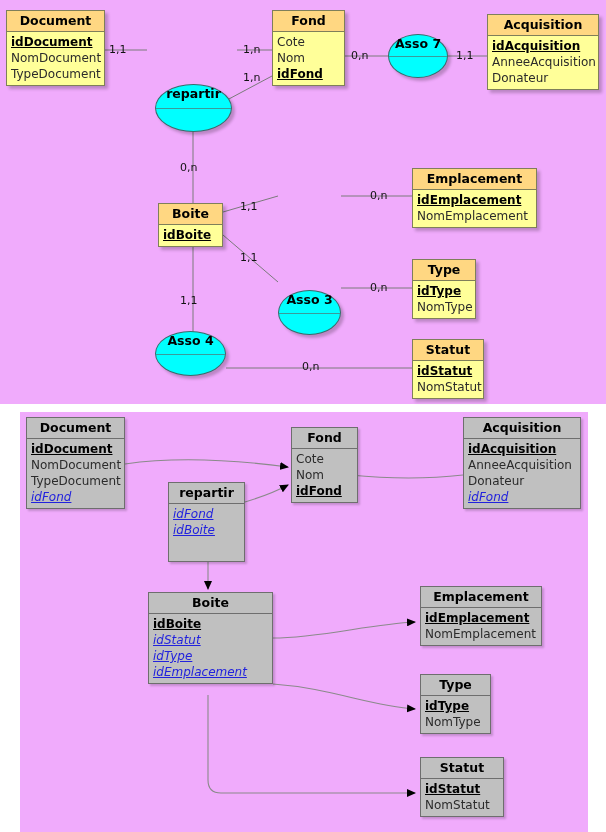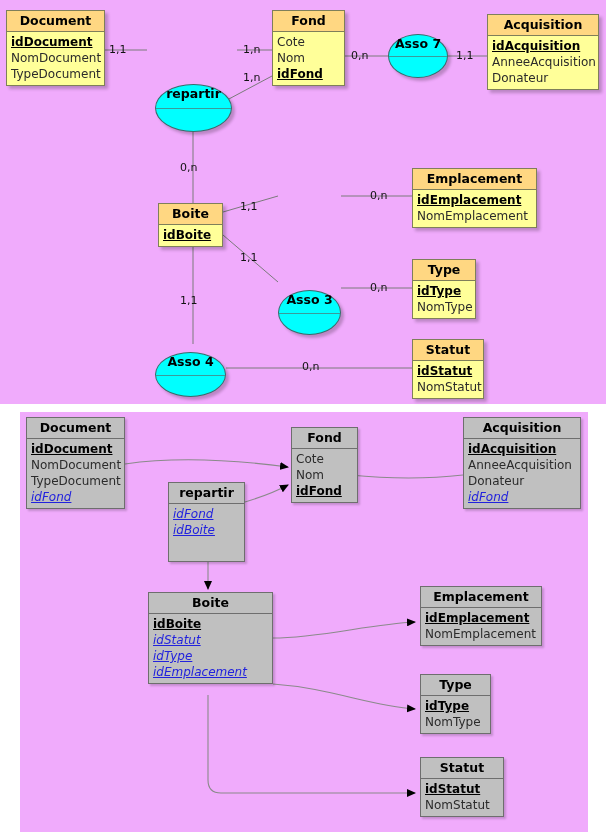--- a/index.html
+++ b/index.html
@@ -142,21 +142,21 @@
     <div class="aline"></div>
     <div class="alabel">Asso 7</div>
   </div>
 
 
   <div class="asso" style="left:278px;top:264px;width:63px;height:45px;margin-top:26px;">
     <div class="aline"></div>
     <div class="alabel">Asso 3</div>
   </div>
 
-  <div class="asso" style="left:155px;top:352px;width:71px;height:45px;text-decoration:underline;">
+  <div class="asso" style="left:155px;top:331px;width:71px;height:45px;text-decoration:underline;">
     <div class="aline"></div>
     <div class="alabel">Asso 4</div>
   </div>
 
   <div class="card" style="left:109px;top:43px;">1,1</div>
   <div class="card" style="left:243px;top:43px;">1,n</div>
   <div class="card" style="left:243px;top:71px;">1,n</div>
   <div class="card" style="left:351px;top:49px;">0,n</div>
   <div class="card" style="left:456px;top:49px;">1,1</div>
   <div class="card" style="left:180px;top:161px;">0,n</div>

